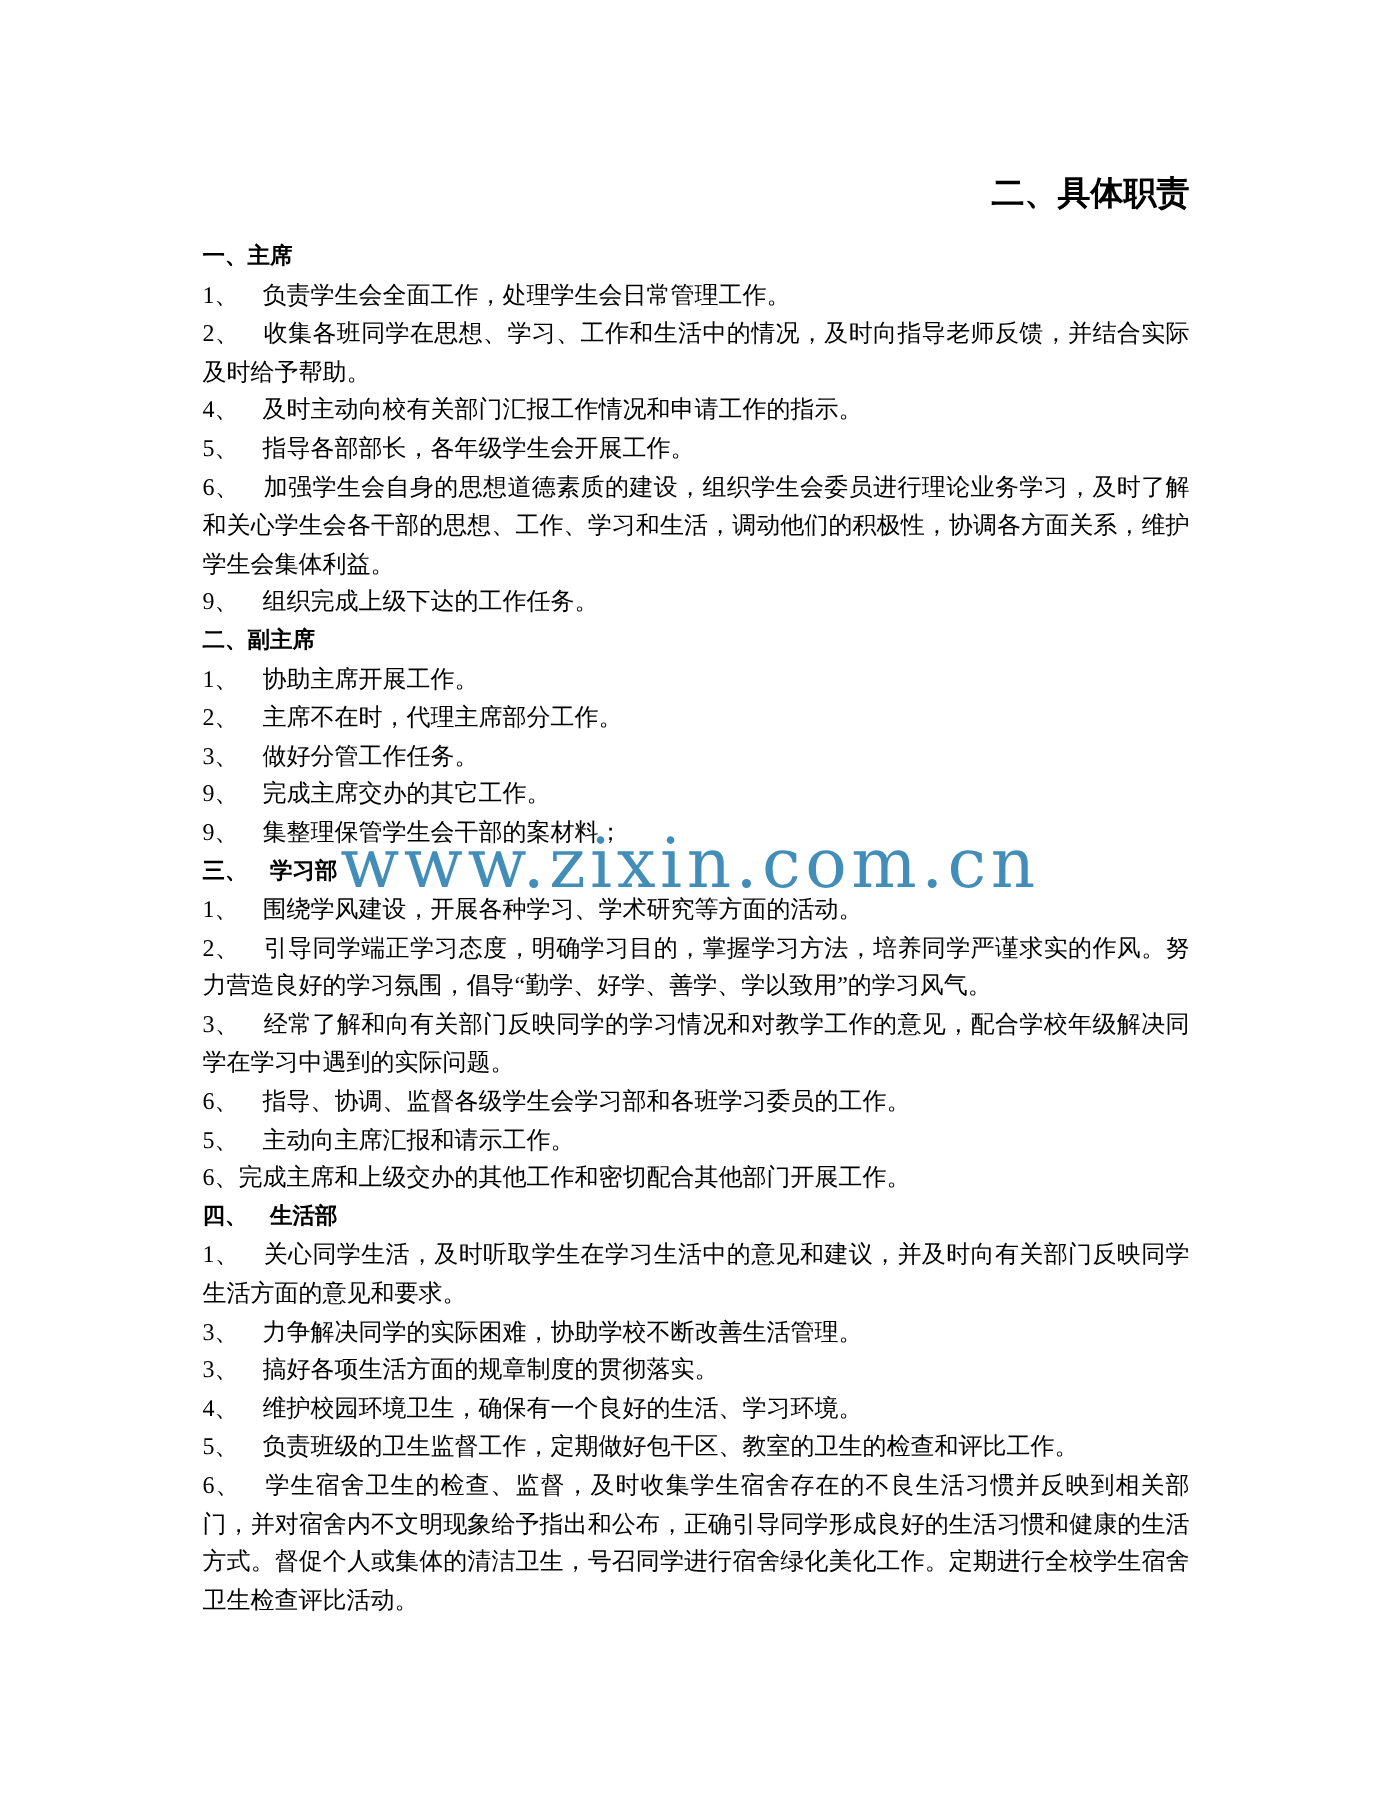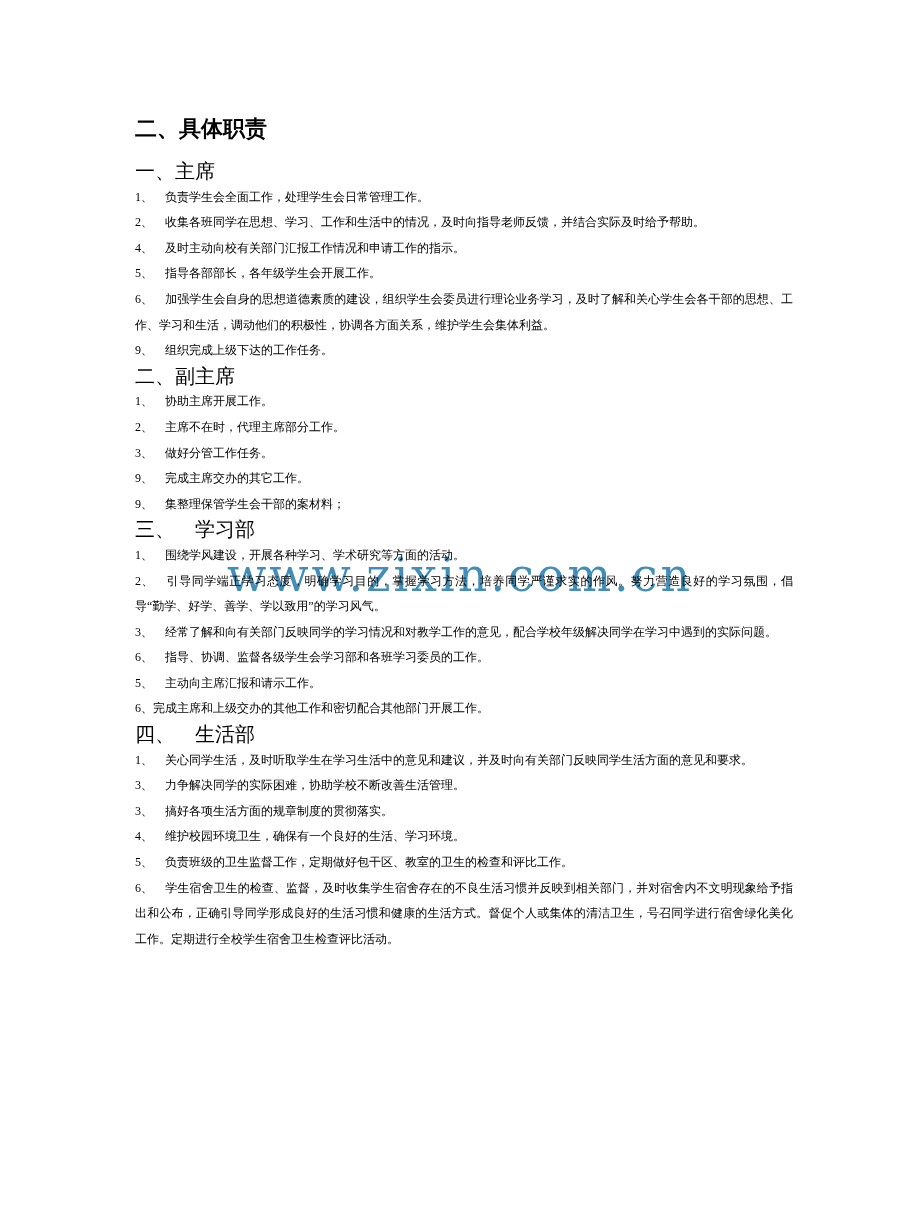--- a/index.html
+++ b/index.html
@@ -31,34 +31,34 @@
     user-select: none;
   }
   .content {
     position: absolute;
     left: 135px;
     top: 114px;
     width: 658px;
   }
   .doc-title {
     margin: 0 0 15px 0;
-    text-align: left;
+    text-align: right;
     font-size: 22px;
     font-weight: bold;
     line-height: 30px;
   }
   .section-heading {
     margin: 0;
-    font-size: 20px;
-    font-weight: normal;
+    font-size: 15px;
+    font-weight: bold;
     line-height: 25.6px;
   }
   .item {
     margin: 0;
-    font-size: 12px;
+    font-size: 16px;
     line-height: 25.6px;
     text-align: justify;
   }
 </style>
 </head>
 <body>
 
 <div class="page">
   <div class="watermark">www.zixin.com.cn</div>
   <div class="content">

